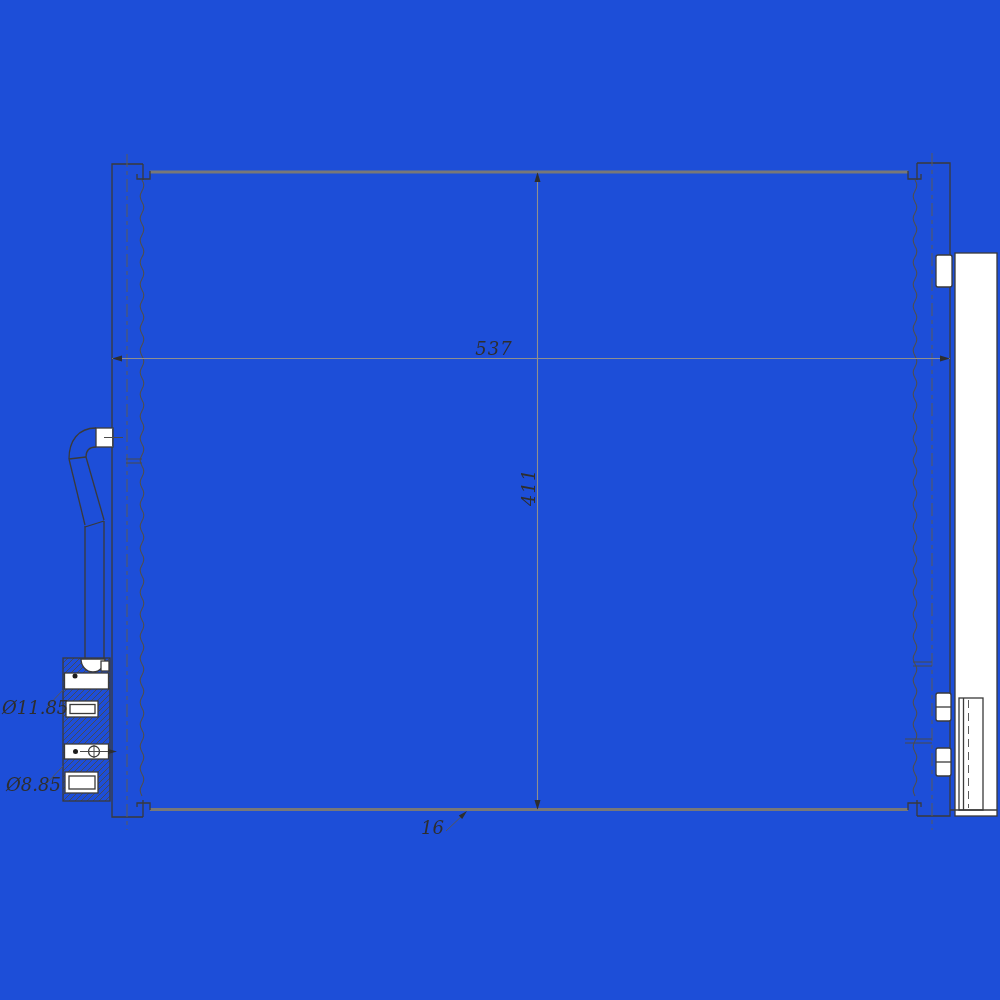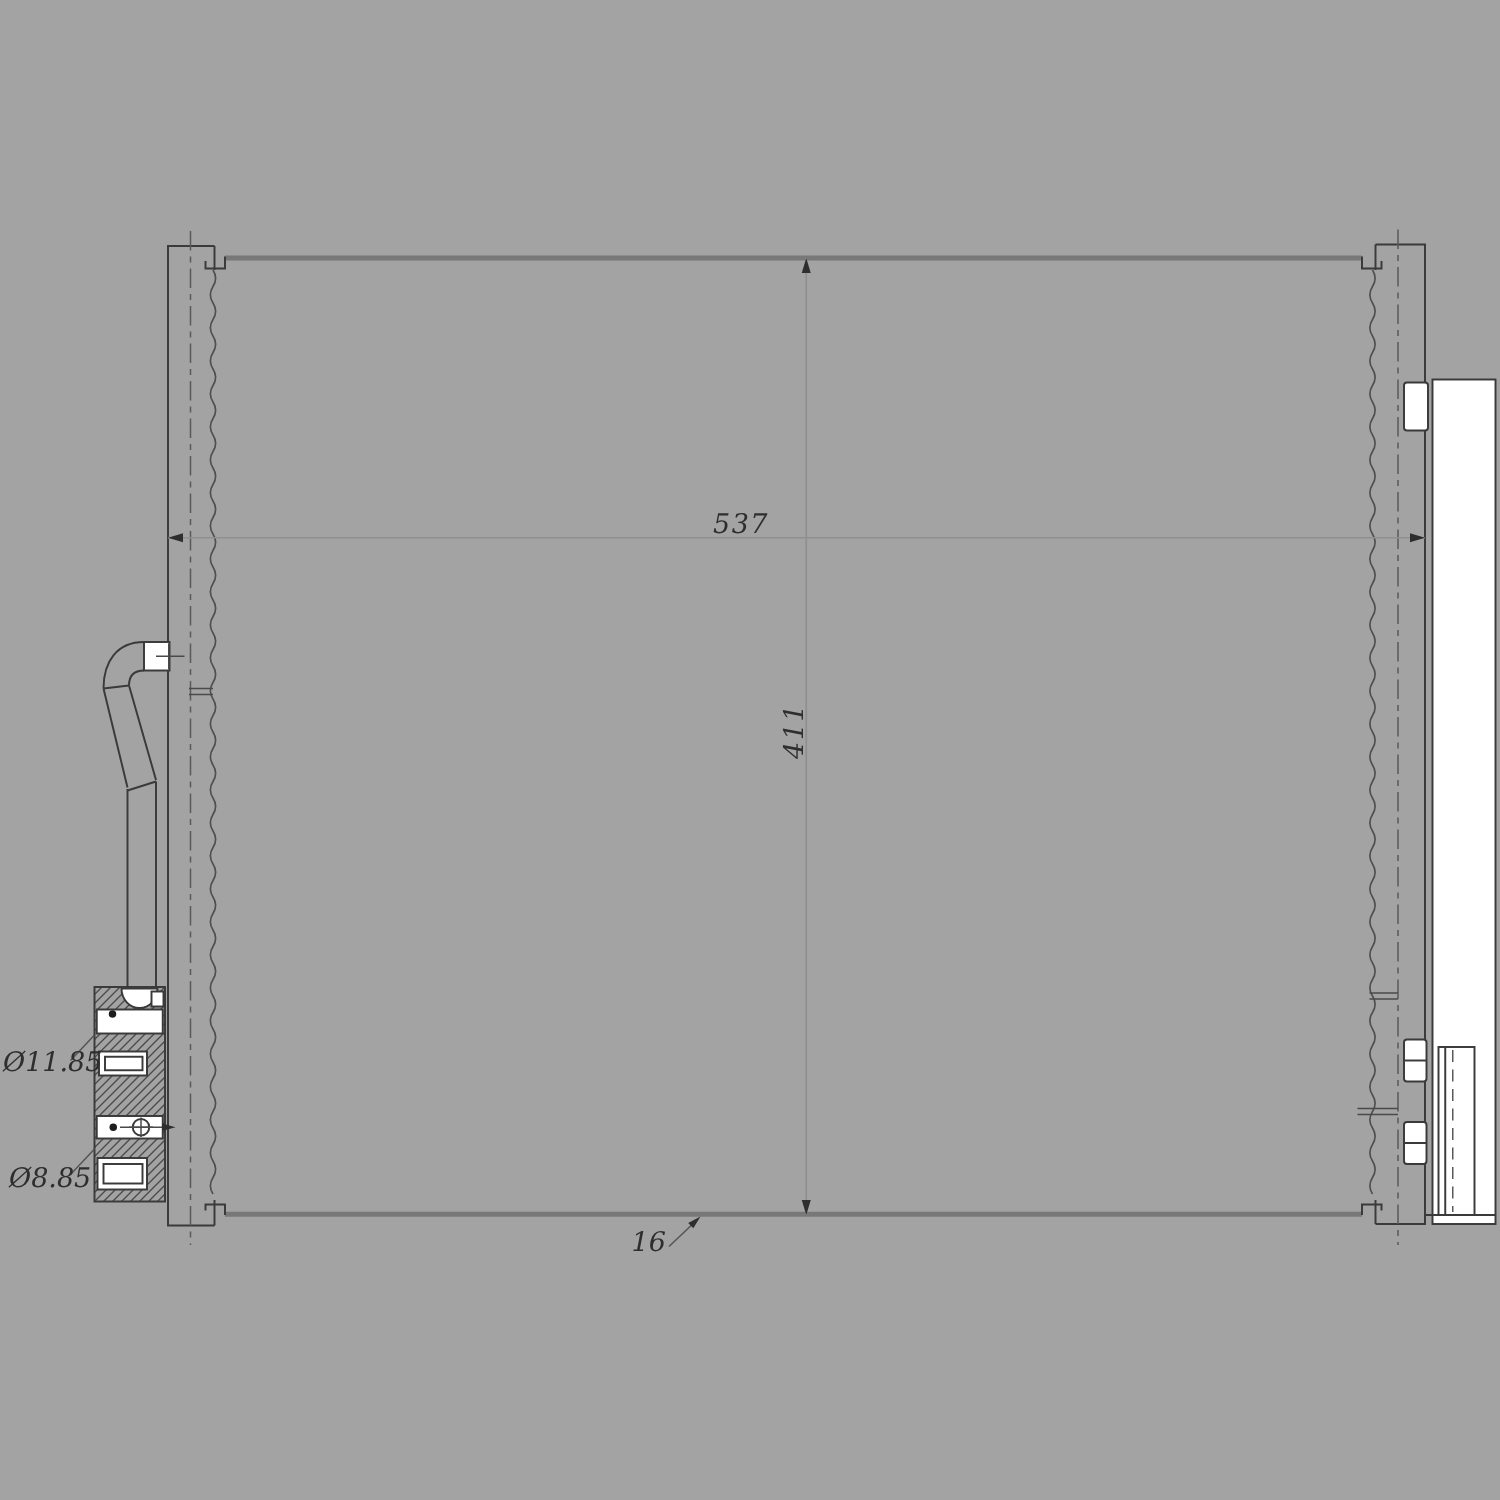--- a/index.html
+++ b/index.html
@@ -1,16 +1,16 @@
 <!DOCTYPE html>
 <html><head>
 <meta charset="utf-8">
 <style>
   html,body{margin:0;padding:0;background:#fff;}
-  .stage{position:relative;width:1000px;height:1000px;background:#a3a3a3;overflow:hidden;
+  .stage{position:relative;width:1000px;height:1000px;background:#1d4ed8;overflow:hidden;
          font-family:"DejaVu Serif", serif;}
   svg{position:absolute;left:0;top:0;}
   
   .ln   {stroke:#3a3a3a;stroke-width:1.3;fill:none;}
   .lnw  {stroke:#3a3a3a;stroke-width:1.3;fill:#fff;}
   .thin {stroke:#4a4a4a;stroke-width:1;fill:none;}
   .zig  {stroke:#4f4f4f;stroke-width:1.1;fill:none;}
   .cl   {stroke:#5a5a5a;stroke-width:1;fill:none;stroke-dasharray:13 4 4 4;}
   .dash {stroke:#5a5a5a;stroke-width:1;fill:none;stroke-dasharray:8 5;}
   .thick{stroke:#787878;stroke-width:3.2;fill:none;}

